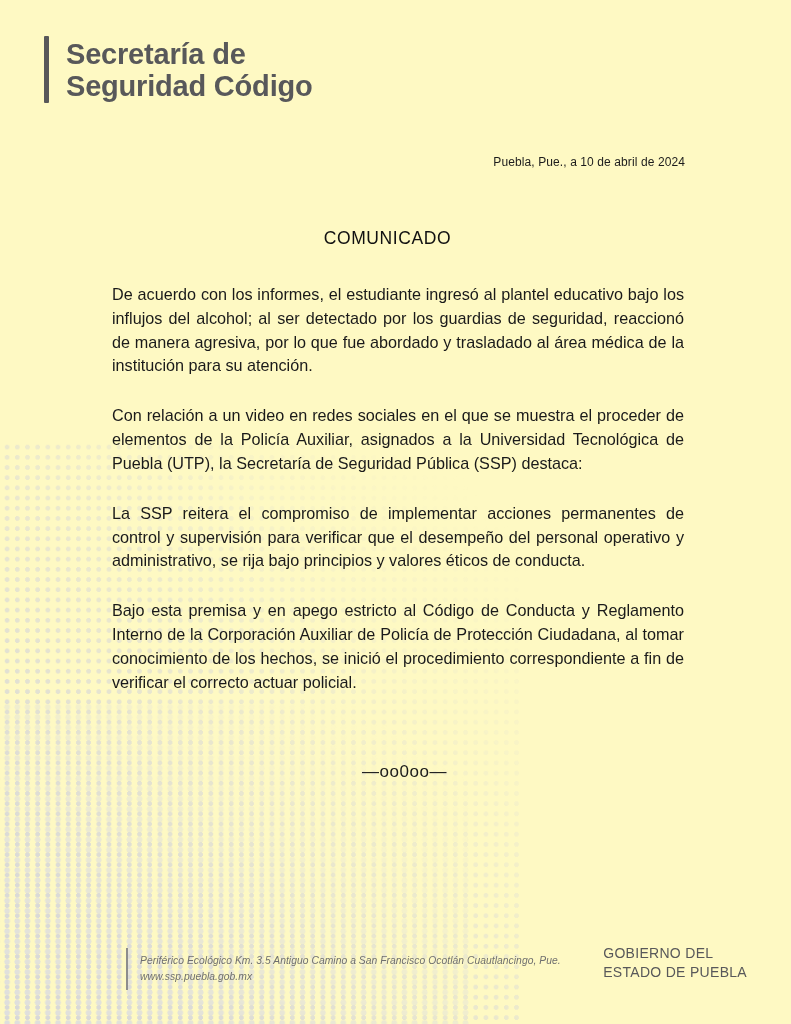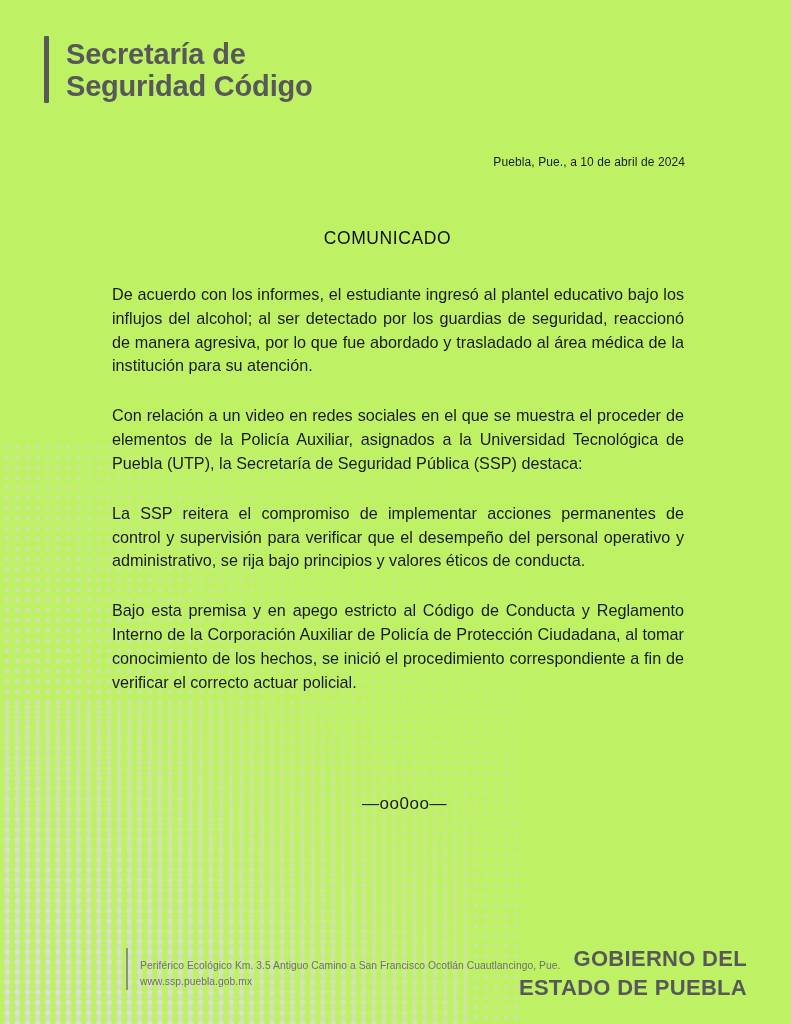--- a/index.html
+++ b/index.html
@@ -9,21 +9,21 @@
     background: #ffffff;
   }
   body {
     font-family: "Liberation Sans", sans-serif;
   }
 
   .page {
     position: relative;
     width: 791px;
     height: 1024px;
-    background: #bef264;
+    background: #fef9c3;
     overflow: hidden;
   }
 
   
   .dot-pattern {
     position: absolute;
     left: 0;
     top: 440px;
     width: 520px;
     height: 584px;
@@ -121,35 +121,36 @@
   }
   .body-copy p:last-child {
     margin-bottom: 0;
   }
 
   
   .closing-mark {
     position: absolute;
     left: 0;
     right: 0;
-    top: 794px;
+    top: 762px;
     text-align: center;
     font-size: 17px;
     color: #1a1a1a;
     letter-spacing: 0.5px;
     margin-left: 18px;
   }
 
   
   .footer-address {
     position: absolute;
     left: 126px;
     top: 948px;
     display: flex;
-    align-items: flex-end;
+    align-items: center;
+    font-style: italic;
   }
   .footer-rule {
     width: 2px;
     height: 42px;
     background: #8d8d8d;
     margin-right: 12px;
     flex: none;
   }
   .footer-lines {
     display: flex;
@@ -160,23 +161,22 @@
     line-height: 1.55;
     color: #6f6f6f;
     letter-spacing: 0.05px;
     white-space: nowrap;
   }
 
   .gov-mark {
     position: absolute;
     right: 44px;
     top: 944px;
-    text-align: right;
-    font-size: 22px;
-    font-weight: bold;
+    font-size: 14px;
+    font-weight: normal;
     color: #58585a;
     line-height: 1.34;
     letter-spacing: 0.3px;
   }
 </style>
 </head>
 <body>
 
 <div class="page">
 

